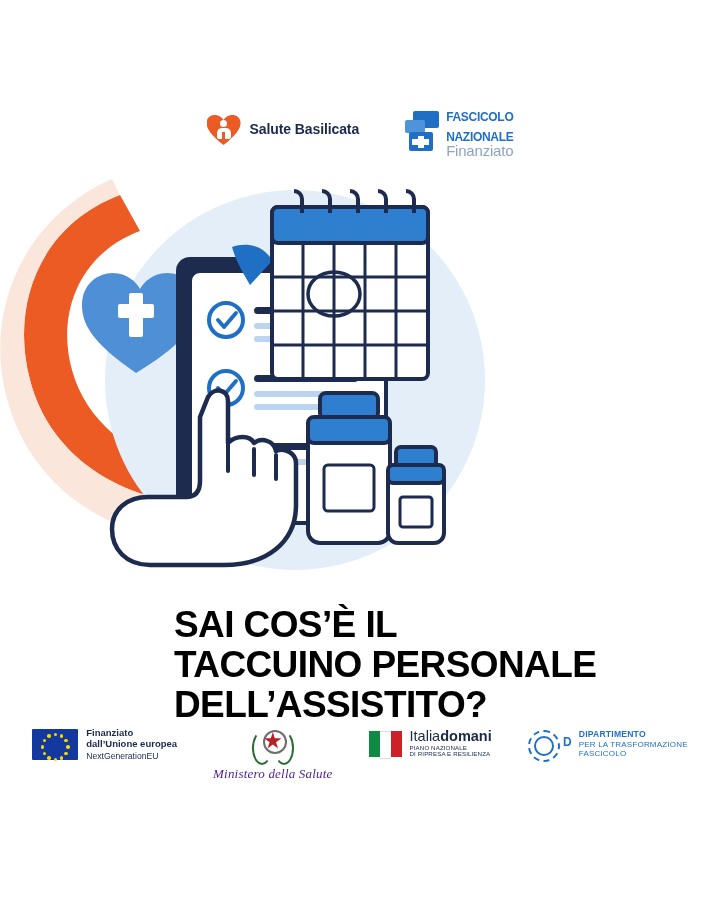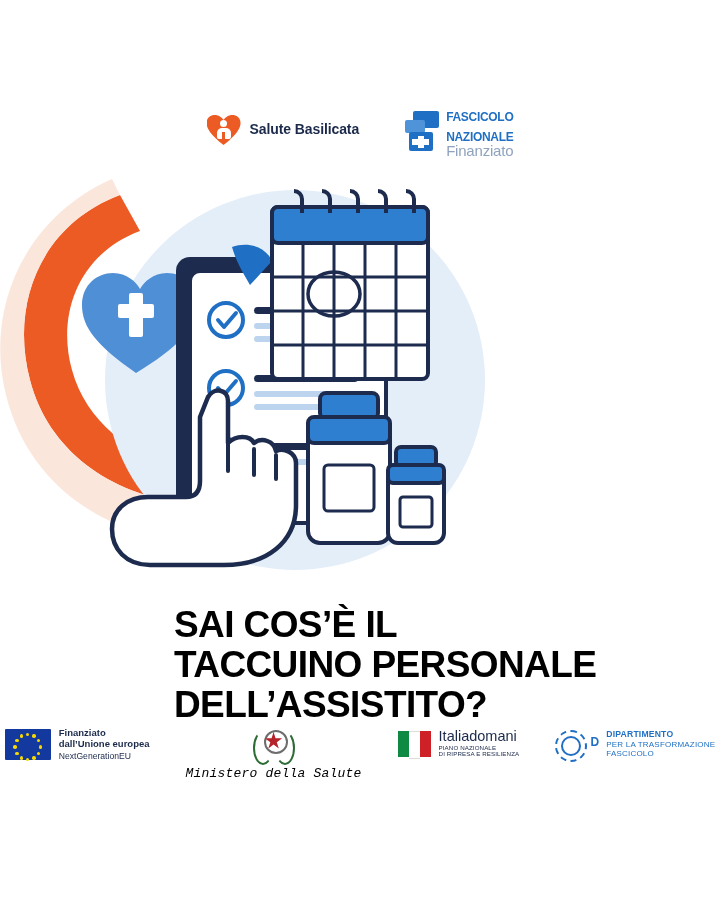--- a/index.html
+++ b/index.html
@@ -241,38 +241,38 @@
     position:absolute; top: 8px; width: 16px; height: 30px;
     border: 2.4px solid #2d6b35; border-radius: 50%;
   }
   .min-emblem .wreath-l { left: 1px; border-right-color: transparent; border-top-color: transparent;}
   .min-emblem .wreath-r { right: 1px; border-left-color: transparent; border-top-color: transparent;}
   .min-emblem .cog {
     position:absolute; left: 12px; top: 7px; width: 20px; height: 20px;
     border: 2px solid #6d6d6d; border-radius:50%;
   }
   .min-text {
-    font-family: Liberation Mono, monospace;
+    font-family: Liberation Serif, serif;
     font-size: 13px;
     font-style: italic;
-    color: #000000;
+    color: #4c1d95;
     margin-top: 1px;
     letter-spacing: 0.2px;
   }
 
   
   .ita-block { display:flex; align-items:center; gap: 7px; margin-top: 8px;}
   .ita-flag { width: 34px; height: 26px; position: relative; display:flex; }
   .ita-flag i { display:block; width: 11.3px; height: 26px;}
   .ita-flag .g { background:#0e8a43;}
   .ita-flag .w { background:#ffffff; border-top:1px solid #ddd; border-bottom:1px solid #ddd;}
   .ita-flag .r { background:#cd2027;}
   .ita-text { line-height: 1.08;}
   .ita-l1 { font-size: 14.5px; color:#1b2a4b; display:block;}
-  .ita-l1 b { font-weight: normal; }
+  .ita-l1 b { font-weight: bold; }
   .ita-l2, .ita-l3 { font-size: 6.2px; color:#1b2a4b; display:block; letter-spacing:0.1px;}
 
   
   .dip-block { display:flex; align-items:center; gap: 7px; margin-top: 8px;}
   .dip-mark { position:relative; width: 44px; height: 30px; }
   .dip-mark .circ {
     position:absolute; left: 0; top: 1px; width: 28px; height: 28px;
     border: 2.2px dashed #1f6fc4; border-radius: 50%;
   }
   .dip-mark .inner {

